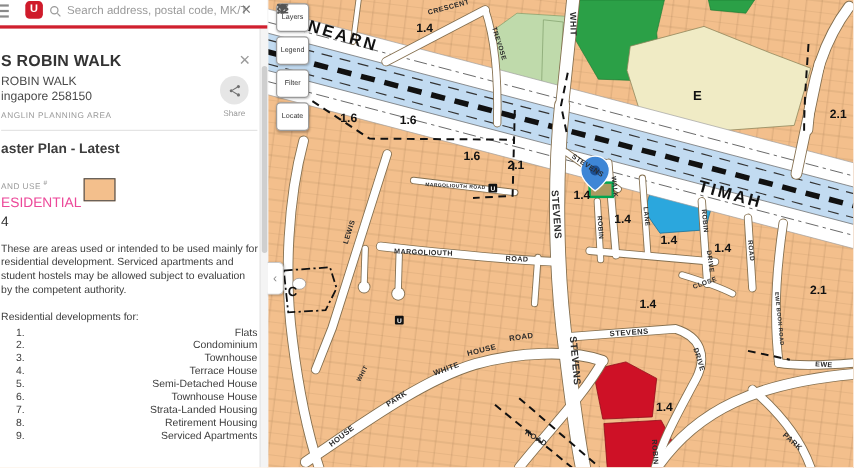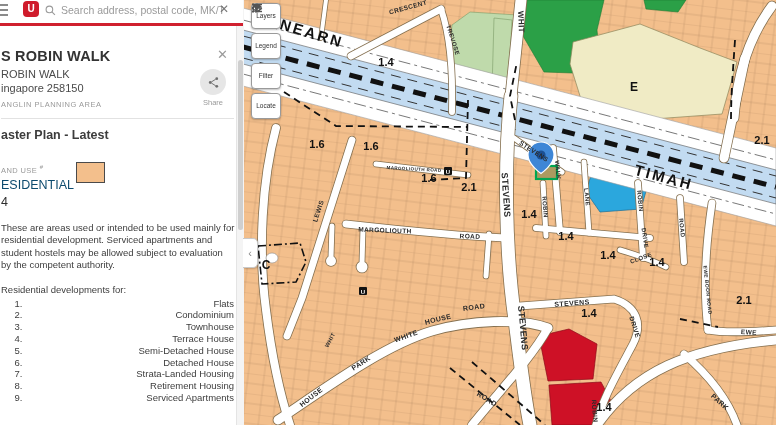--- a/index.html
+++ b/index.html
@@ -22,37 +22,37 @@
   .p-sub{font-size:11px;color:#4a4a4a;margin-top:4px;}
   .p-postal{font-size:11px;color:#4a4a4a;margin-top:2px;}
   .p-area{font-size:7.5px;color:#9a9a9a;letter-spacing:.5px;margin-top:6px;}
   .share-blk{position:absolute;right:6px;top:29px;width:34px;text-align:center;}
   .share-circ{width:26px;height:26px;margin:0 auto;border-radius:50%;background:#e6e6e6;display:flex;align-items:center;justify-content:center;}
   .share-lbl{font-size:7.5px;color:#9a9a9a;margin-top:3px;}
   .divider{border-top:1px solid #e2e2e2;margin-top:9px;}
   .sec-title{font-size:12.5px;font-weight:bold;color:#3c3c3c;padding:9px 0 10px 0;}
   .lu-label{font-size:7.5px;color:#9a9a9a;letter-spacing:.4px;margin-top:12px;}
   .lu-label sup{font-size:6px;}
-  .lu-value{font-size:12.5px;color:#0c4a6e;margin-top:3px;}
+  .lu-value{font-size:12.5px;color:#ec4899;margin-top:3px;}
   .swatch{position:absolute;left:76px;top:122px;width:27px;height:19px;border:1px solid #4a4a4a;}
   .gpr-label{font-size:7.5px;color:#9a9a9a;letter-spacing:.4px;margin-top:9px;}
   .gpr-value{font-size:12.5px;color:#2e2e2e;margin-top:3px;}
   .note{font-size:9.5px;color:#3d3d3d;line-height:1.32;margin-top:13px;width:234px;}
   .note-lbl{font-size:9.5px;color:#3d3d3d;margin-top:14px;}
   .list-intro{font-size:9.5px;color:#3d3d3d;margin-top:12px;}
   ol.devlist{margin:3px 0 0 0;padding-left:24px;font-size:9.5px;color:#3d3d3d;}
   ol.devlist li{line-height:11.8px;text-align:right;}
   #scrollbar{position:absolute;left:236px;top:0;width:7px;height:425px;background:#f4f4f4;border-left:1px solid #e4e4e4;z-index:25;}
   #scroll-thumb{position:absolute;left:1px;top:60px;width:5px;height:170px;background:#cfcfcf;border-radius:3px;}
   
   #map{position:absolute;left:243px;top:0;width:533px;height:425px;overflow:hidden;background:#f3bf8c;}
   #map svg{position:absolute;left:0;top:0;}
   #map-labels{position:absolute;left:0;top:0;width:533px;height:425px;pointer-events:none;}
   .mlab{position:absolute;white-space:nowrap;transform-origin:center;color:#1a1a1a;}
-  .mlab.gpr{font-weight:bold;color:#111;margin-top:36px;}
+  .mlab.gpr{font-weight:bold;color:#111;}
   .mlab.road{font-weight:bold;color:#2b2b2b;letter-spacing:.4px;}
   .mlab.area{font-weight:bold;color:#111;letter-spacing:2.5px;}
   .mlab.zone{font-weight:bold;color:#111;}
   
   #map-controls{position:absolute;left:8px;top:3px;z-index:40;display:flex;flex-direction:column;gap:4px;}
   .mc-btn{width:30px;height:26px;background:#fff;border:1px solid #9a9a9a;border-radius:4px;box-shadow:0 1px 2px rgba(0,0,0,.25);display:flex;flex-direction:column;align-items:center;justify-content:center;cursor:pointer;padding:0;}
   .mc-btn svg{display:block;}
   .mc-btn span{font-size:6.5px;color:#333;line-height:1;margin-top:1px;}
   
   #collapse-tab{position:absolute;left:0px;top:238px;width:14px;height:28px;background:#fff;border:1px solid #c9c9c9;border-left:none;border-radius:0 5px 5px 0;box-shadow:1px 1px 2px rgba(0,0,0,.2);display:flex;align-items:center;justify-content:center;color:#8a8a8a;font-size:11px;cursor:pointer;z-index:35;}
@@ -323,21 +323,21 @@
 
       <div class="note">These are areas used or intended to be used mainly for residential development. Serviced apartments and student hostels may be allowed subject to evaluation by the competent authority.</div>
 
       <div class="list-intro">Residential developments for:</div>
       <ol class="devlist" id="devlist">
           <li>Flats</li>
           <li>Condominium</li>
           <li>Townhouse</li>
           <li>Terrace House</li>
           <li>Semi-Detached House</li>
-          <li>Detached House</li>
+          <li>Townhouse House</li>
           <li>Strata-Landed Housing</li>
           <li>Retirement Housing</li>
           <li>Serviced Apartments</li>
         </ol>
 
     </div>
   </div>
   <div id="scrollbar">
       <div id="scroll-thumb"></div>
     </div>

